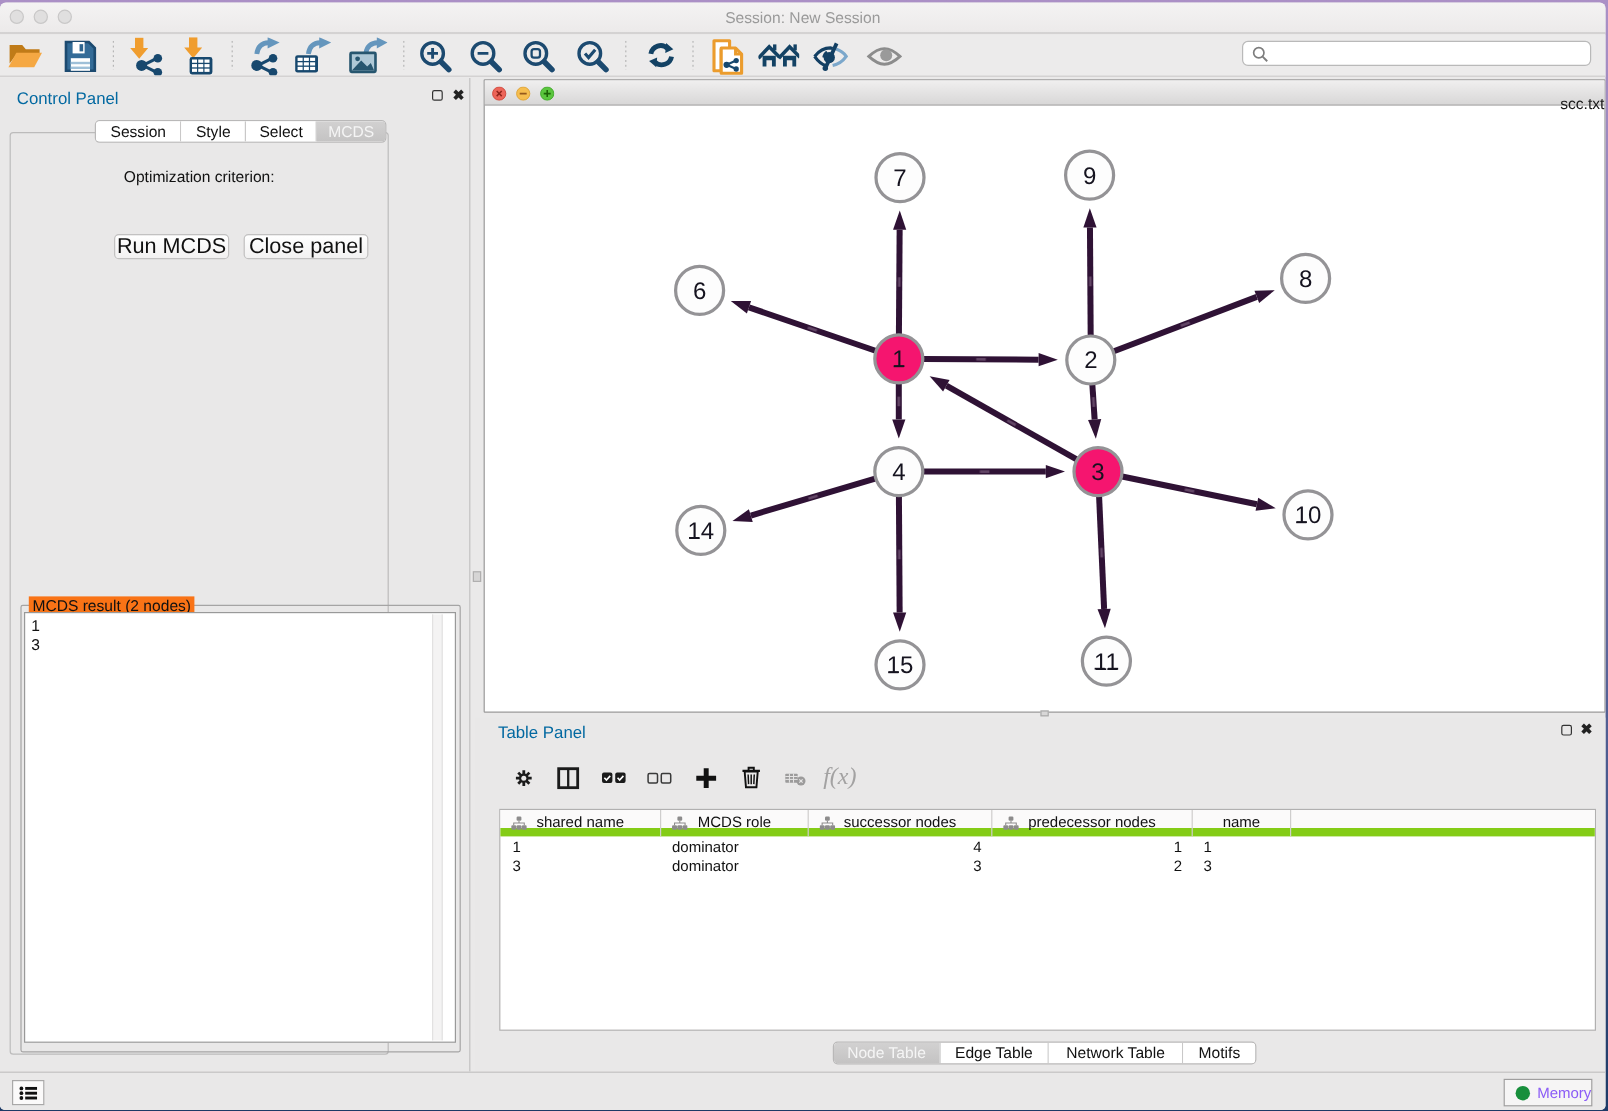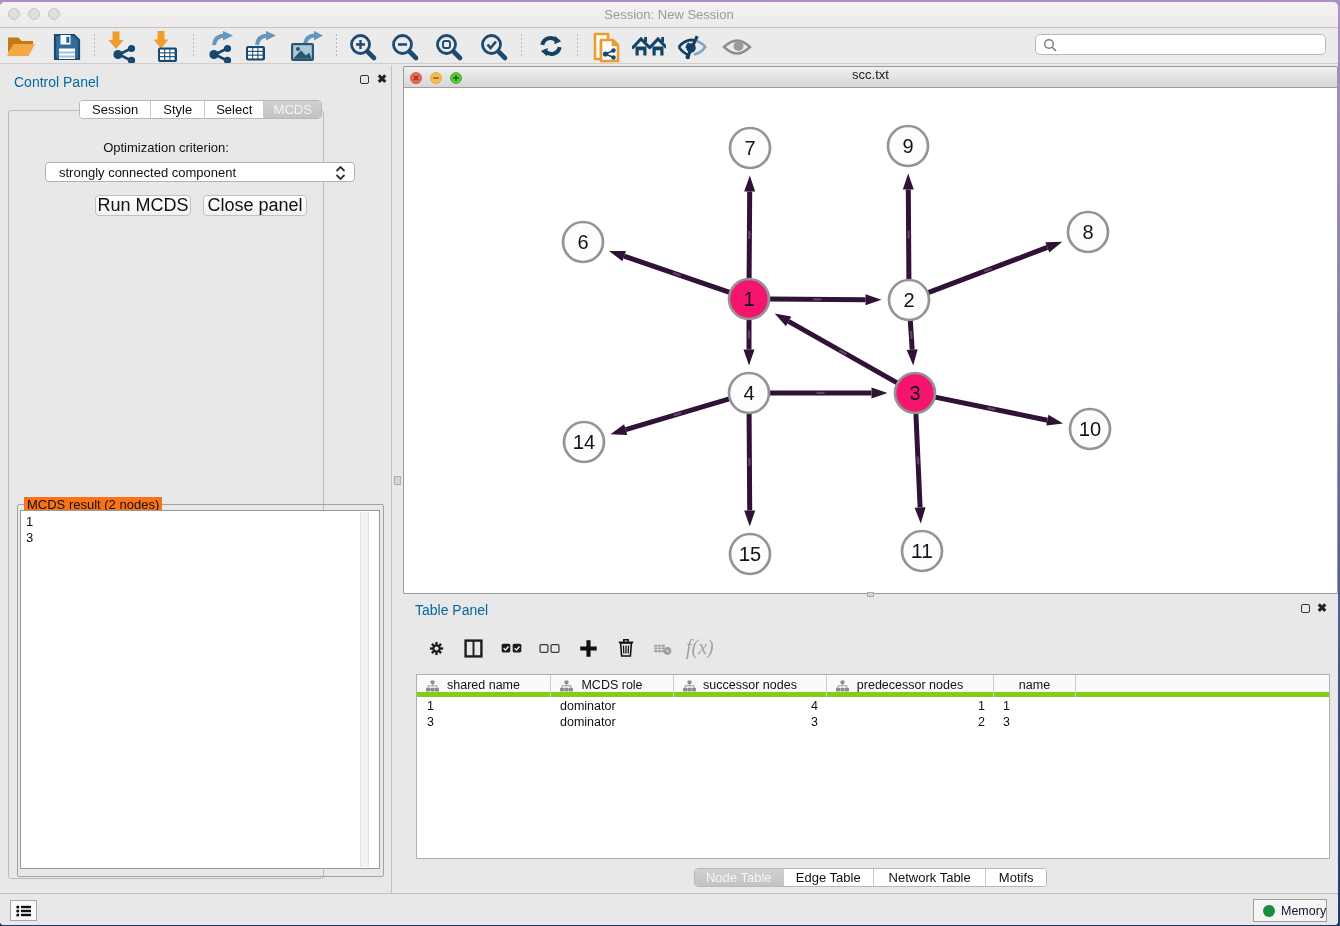--- a/index.html
+++ b/index.html
@@ -205,26 +205,20 @@
     <div class="float-ico" style="left:360px;top:10px"></div>
     <div class="close-x" style="left:377px;top:7px">✖</div>
     <div class="tabstrip" style="left:79px;top:35px;width:243px;height:19px">
       <div class="tab" style="width:72px">Session</div>
       <div class="tab" style="width:54px">Style</div>
       <div class="tab" style="width:60px">Select</div>
       <div class="tab sel" style="width:57px">MCDS</div>
     </div>
     <div id="cpcontent">
       <div style="position:absolute;left:0;top:29px;width:100%;text-align:center;font-size:13px;color:#111">Optimization criterion:</div>
-      <div style="position:absolute;left:36px;top:51px;width:310px;height:20px;background:#fff;border:1px solid #b2b1b1;border-radius:4px;">
-        <div style="position:absolute;left:13px;top:2px;font-size:13px;color:#111">strongly connected component</div>
-        <svg style="position:absolute;right:8px;top:3px" width="11" height="14" viewBox="0 0 11 14">
-            <path d="M1.5,5 L5.5,1 L9.5,5 M1.5,9 L5.5,13 L9.5,9" fill="none" stroke="#333" stroke-width="1.8"></path>
-          </svg>
-      </div>
       <div class="btn" style="left:86px;top:84px;width:96px;height:21px;line-height:19px">Run MCDS</div>
       <div class="btn" style="left:194px;top:84px;width:104px;height:21px;line-height:19px">Close panel</div>
       <div style="position:absolute;left:8px;top:393px;width:367px;height:373px;border:1px solid #a5a4a4;border-radius:2px;">
         <div style="position:absolute;left:6px;top:-8px;background:#f97316;padding:0 3px;font-size:13px;color:#111">MCDS result (2 nodes)</div>
         <div style="position:absolute;left:2px;top:5px;right:3px;bottom:7px;background:#fff;border:1px solid #999;">
           <div style="position:absolute;left:5px;top:3px;font-size:13px;line-height:16px;color:#111">1<br>3</div>
           <div style="position:absolute;right:10px;top:1px;bottom:1px;width:9px;background:#f4f3f3;border-left:1px solid #e2e1e1;border-right:1px solid #e2e1e1"></div>
         </div>
       </div>
     </div>
@@ -233,21 +227,21 @@
   <div id="netwin">
     <div id="nettitle">
       <svg style="position:absolute;left:6px;top:5px" width="52" height="12" viewBox="0 0 52 12">
           <circle cx="6" cy="6" r="5.5" fill="#ec6559" stroke="#d2473c" stroke-width="0.8"></circle>
           <path d="M3.9,3.9 l4.2,4.2 M8.1,3.9 l-4.2,4.2" stroke="#8e231a" stroke-width="1.2"></path>
           <circle cx="26" cy="6" r="5.5" fill="#f6be4f" stroke="#dfa336" stroke-width="0.8"></circle>
           <line x1="3.1" y1="6" x2="8.9" y2="6" stroke="#95591c" stroke-width="1.3" transform="translate(20,0)"></line>
           <circle cx="46" cy="6" r="5.5" fill="#5bc63e" stroke="#41a92b" stroke-width="0.8"></circle>
           <path d="M43.1,6 h5.8 M46,3.1 v5.8" stroke="#1d6507" stroke-width="1.3"></path>
         </svg>
-      <div style="position:absolute;top:0;left:0;width:100%;text-align:center;font-size:13px;color:#1a1a1a">scc.txt</div>
+      <div style="position:absolute;top:12px;left:0;width:100%;text-align:right;font-size:13px;color:#1a1a1a">scc.txt</div>
     </div>
     <svg id="graph" style="position:absolute;left:0;top:22px" width="933" height="504" viewBox="0 0 933 504">
       <g stroke="#2f1235" stroke-width="5">
           <line x1="345.1" y1="189.5" x2="345.7" y2="102.5"></line>
           <line x1="325.6" y1="203.3" x2="220.1" y2="167.1"></line>
           <line x1="365.5" y1="210.1" x2="461.5" y2="210.7"></line>
           <line x1="345.0" y1="230.5" x2="345.0" y2="260.5"></line>
           <line x1="504.9" y1="190.5" x2="504.3" y2="100.5"></line>
           <line x1="524.2" y1="203.7" x2="643.3" y2="158.4"></line>
           <line x1="506.3" y1="231.5" x2="508.2" y2="260.6"></line>
@@ -382,21 +376,21 @@
             <line x1="0" y1="4.5" x2="15" y2="4.5"></line>
             <line x1="0" y1="8" x2="15" y2="8"></line>
             <line x1="5" y1="1" x2="5" y2="12"></line>
             <line x1="10" y1="1" x2="10" y2="12"></line>
           </g>
           <path d="M17,8 l4,4 M21,8 l-4,4" stroke="#e7e6e6" stroke-width="1.4"></path>
         </svg>
       <div style="position:absolute;left:270px;top:12px;font-family:'Liberation Serif',serif;font-style:italic;font-size:20px;color:#a3a2a2">f(x)</div>
     </div>
     <div id="tbl" style="position:absolute;left:20px;top:76px;width:914px;height:185px;background:#fff;border:1px solid #b1b0b0;font-size:12.5px;color:#111">
-      <div id="thead" style="position:absolute;left:0;top:0;width:100%;height:22px;background:#fbfafa;border-bottom:5px solid #84cc16;">
+      <div id="thead" style="position:absolute;left:0;top:0;width:100%;height:22px;background:#fbfafa;border-bottom:7px solid #84cc16;">
         <div class="hcell" style="left:0;width:134px">shared name<svg class="hico" width="13" height="12" viewBox="0 0 13 12">
               <g fill="#8d8c8c">
                 <rect x="4.5" y="0.5" width="4" height="3.4" rx="1"></rect>
                 <rect x="0" y="7.8" width="4.2" height="3.6" rx="1"></rect>
                 <rect x="4.4" y="7.8" width="4.2" height="3.6" rx="1"></rect>
                 <rect x="8.8" y="7.8" width="4.2" height="3.6" rx="1"></rect>
               </g>
               <path d="M6.5,3.9 v1.9 M2.1,7.8 v-2 h8.8 v2" stroke="#8d8c8c" stroke-width="0.9" fill="none"></path>
             </svg></div>
         <div class="hcell" style="left:134px;width:123px">MCDS role<svg class="hico" width="13" height="12" viewBox="0 0 13 12">
@@ -458,16 +452,16 @@
             <circle cx="1.8" cy="6" r="1.6"></circle>
             <circle cx="1.8" cy="10" r="1.6"></circle>
             <rect x="5" y="0.8" width="10" height="2.4"></rect>
             <rect x="5" y="4.8" width="10" height="2.4"></rect>
             <rect x="5" y="8.8" width="10" height="2.4"></rect>
           </g>
         </svg>
     </div>
     <div style="position:absolute;right:11px;top:5px;width:74px;height:23px;background:#f6f5f5;border:1px solid #9f9e9e;">
       <div style="position:absolute;left:9px;top:5px;width:12px;height:12px;border-radius:50%;background:#188f3c"></div>
-      <div style="position:absolute;left:27px;top:4px;font-size:12.5px;color:#0f172a">Memory</div>
+      <div style="position:absolute;left:27px;top:4px;font-size:12.5px;color:#8b5cf6">Memory</div>
     </div>
   </div>
 </div>
 
 </body></html>

